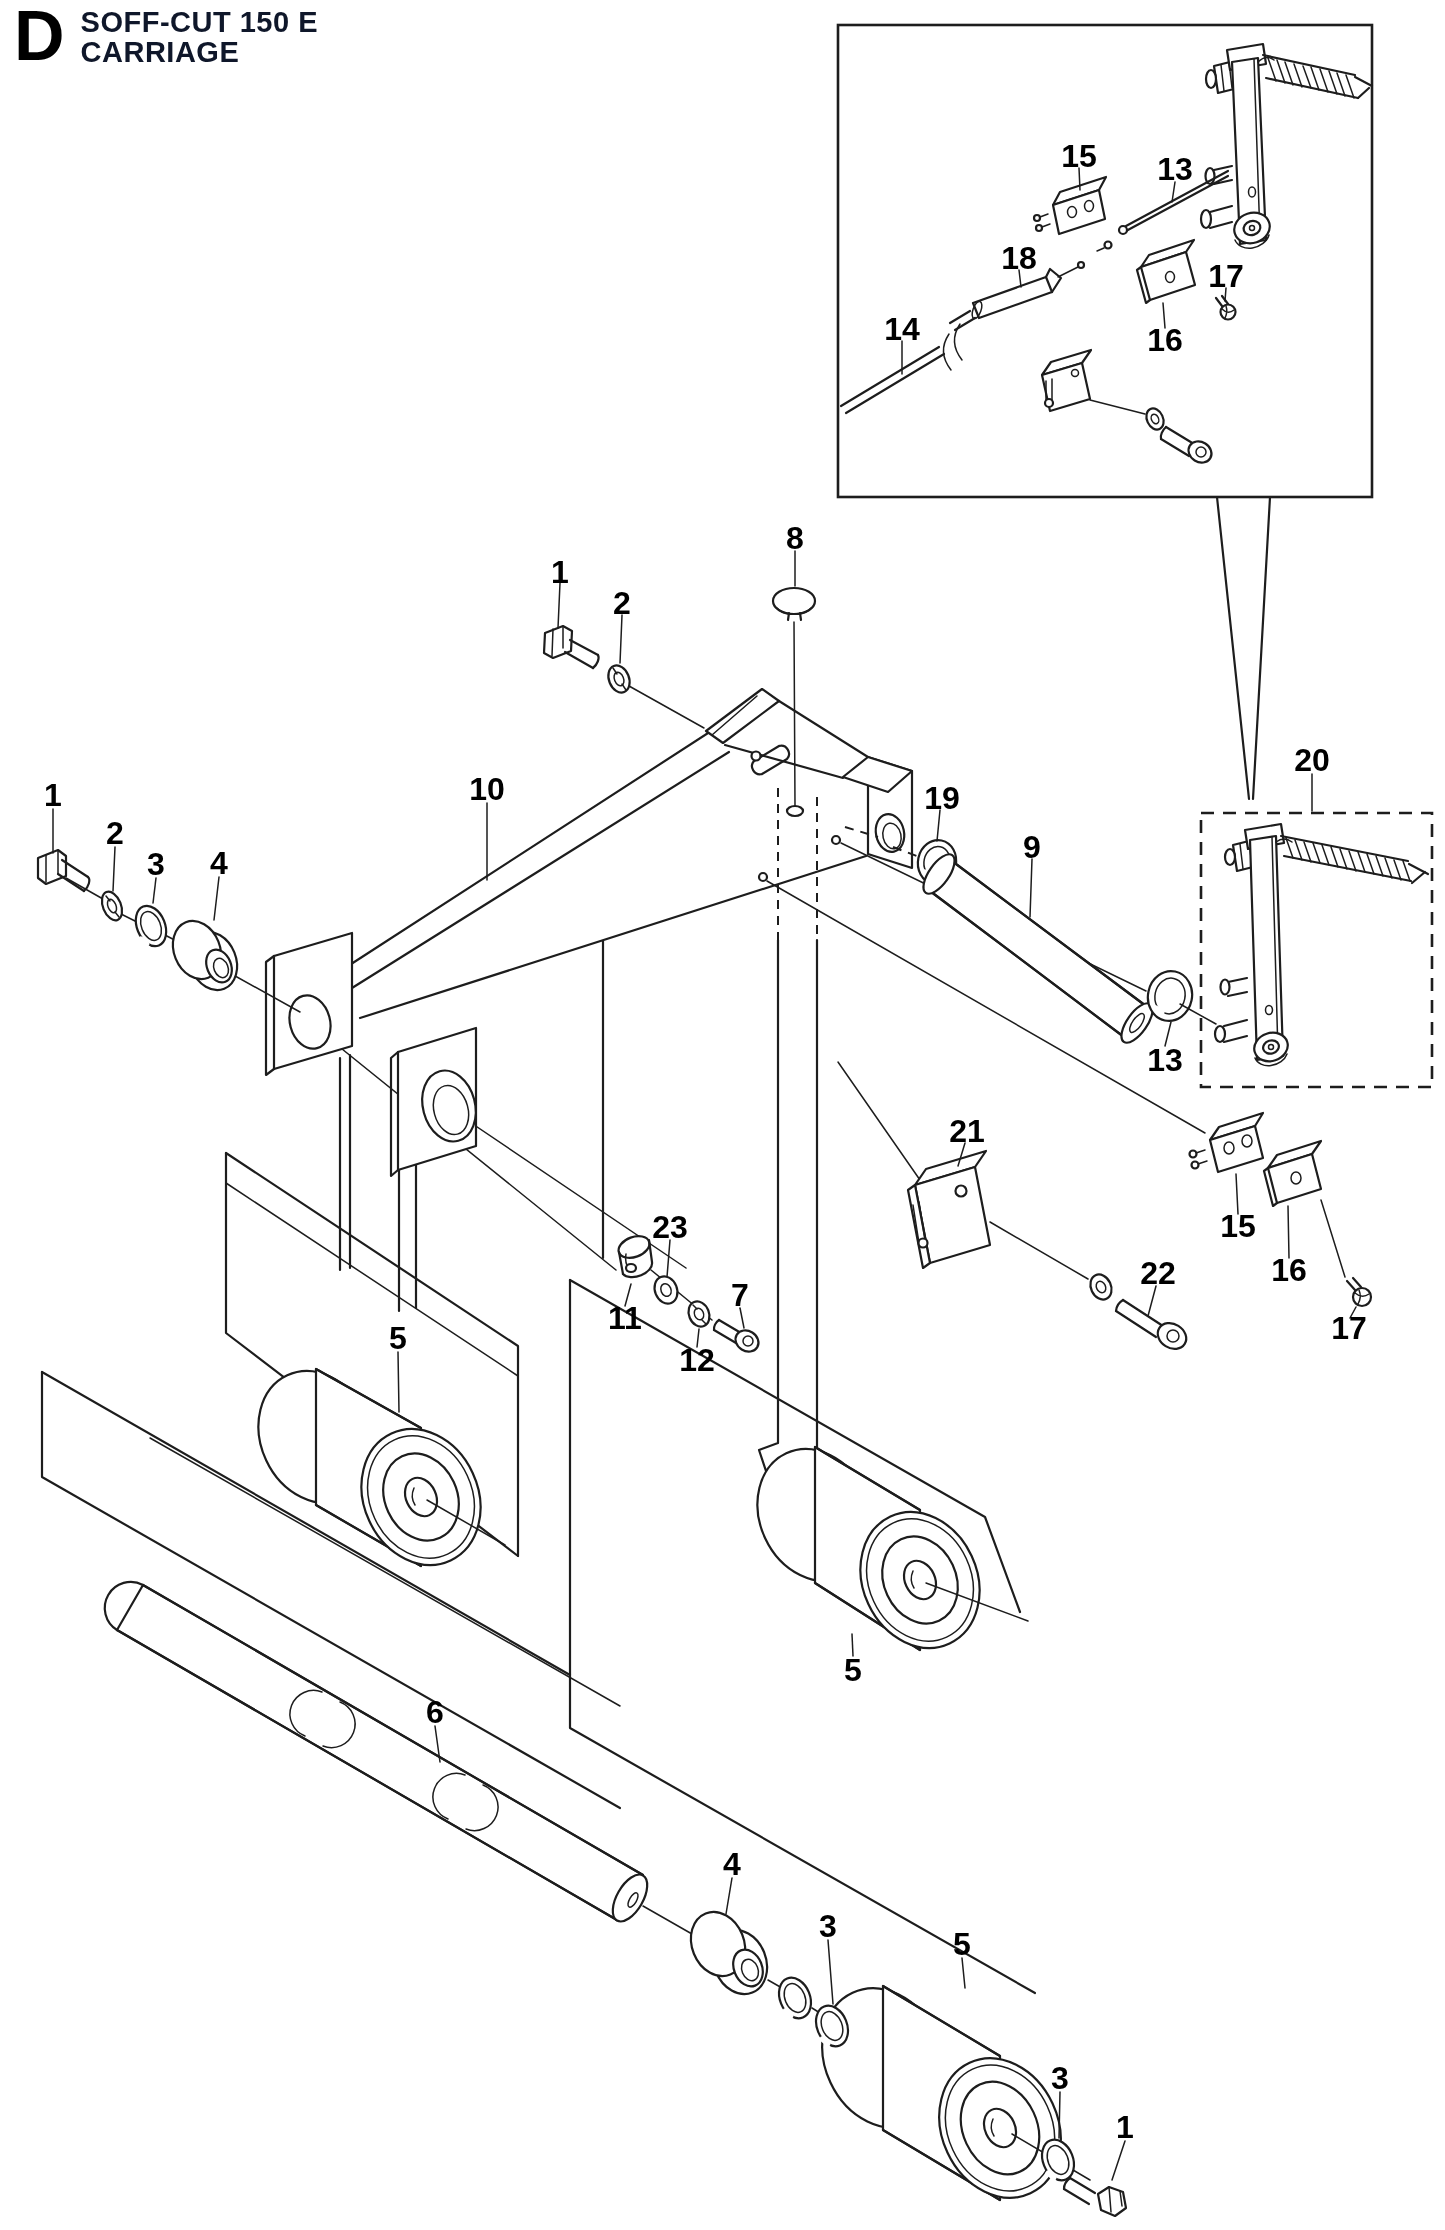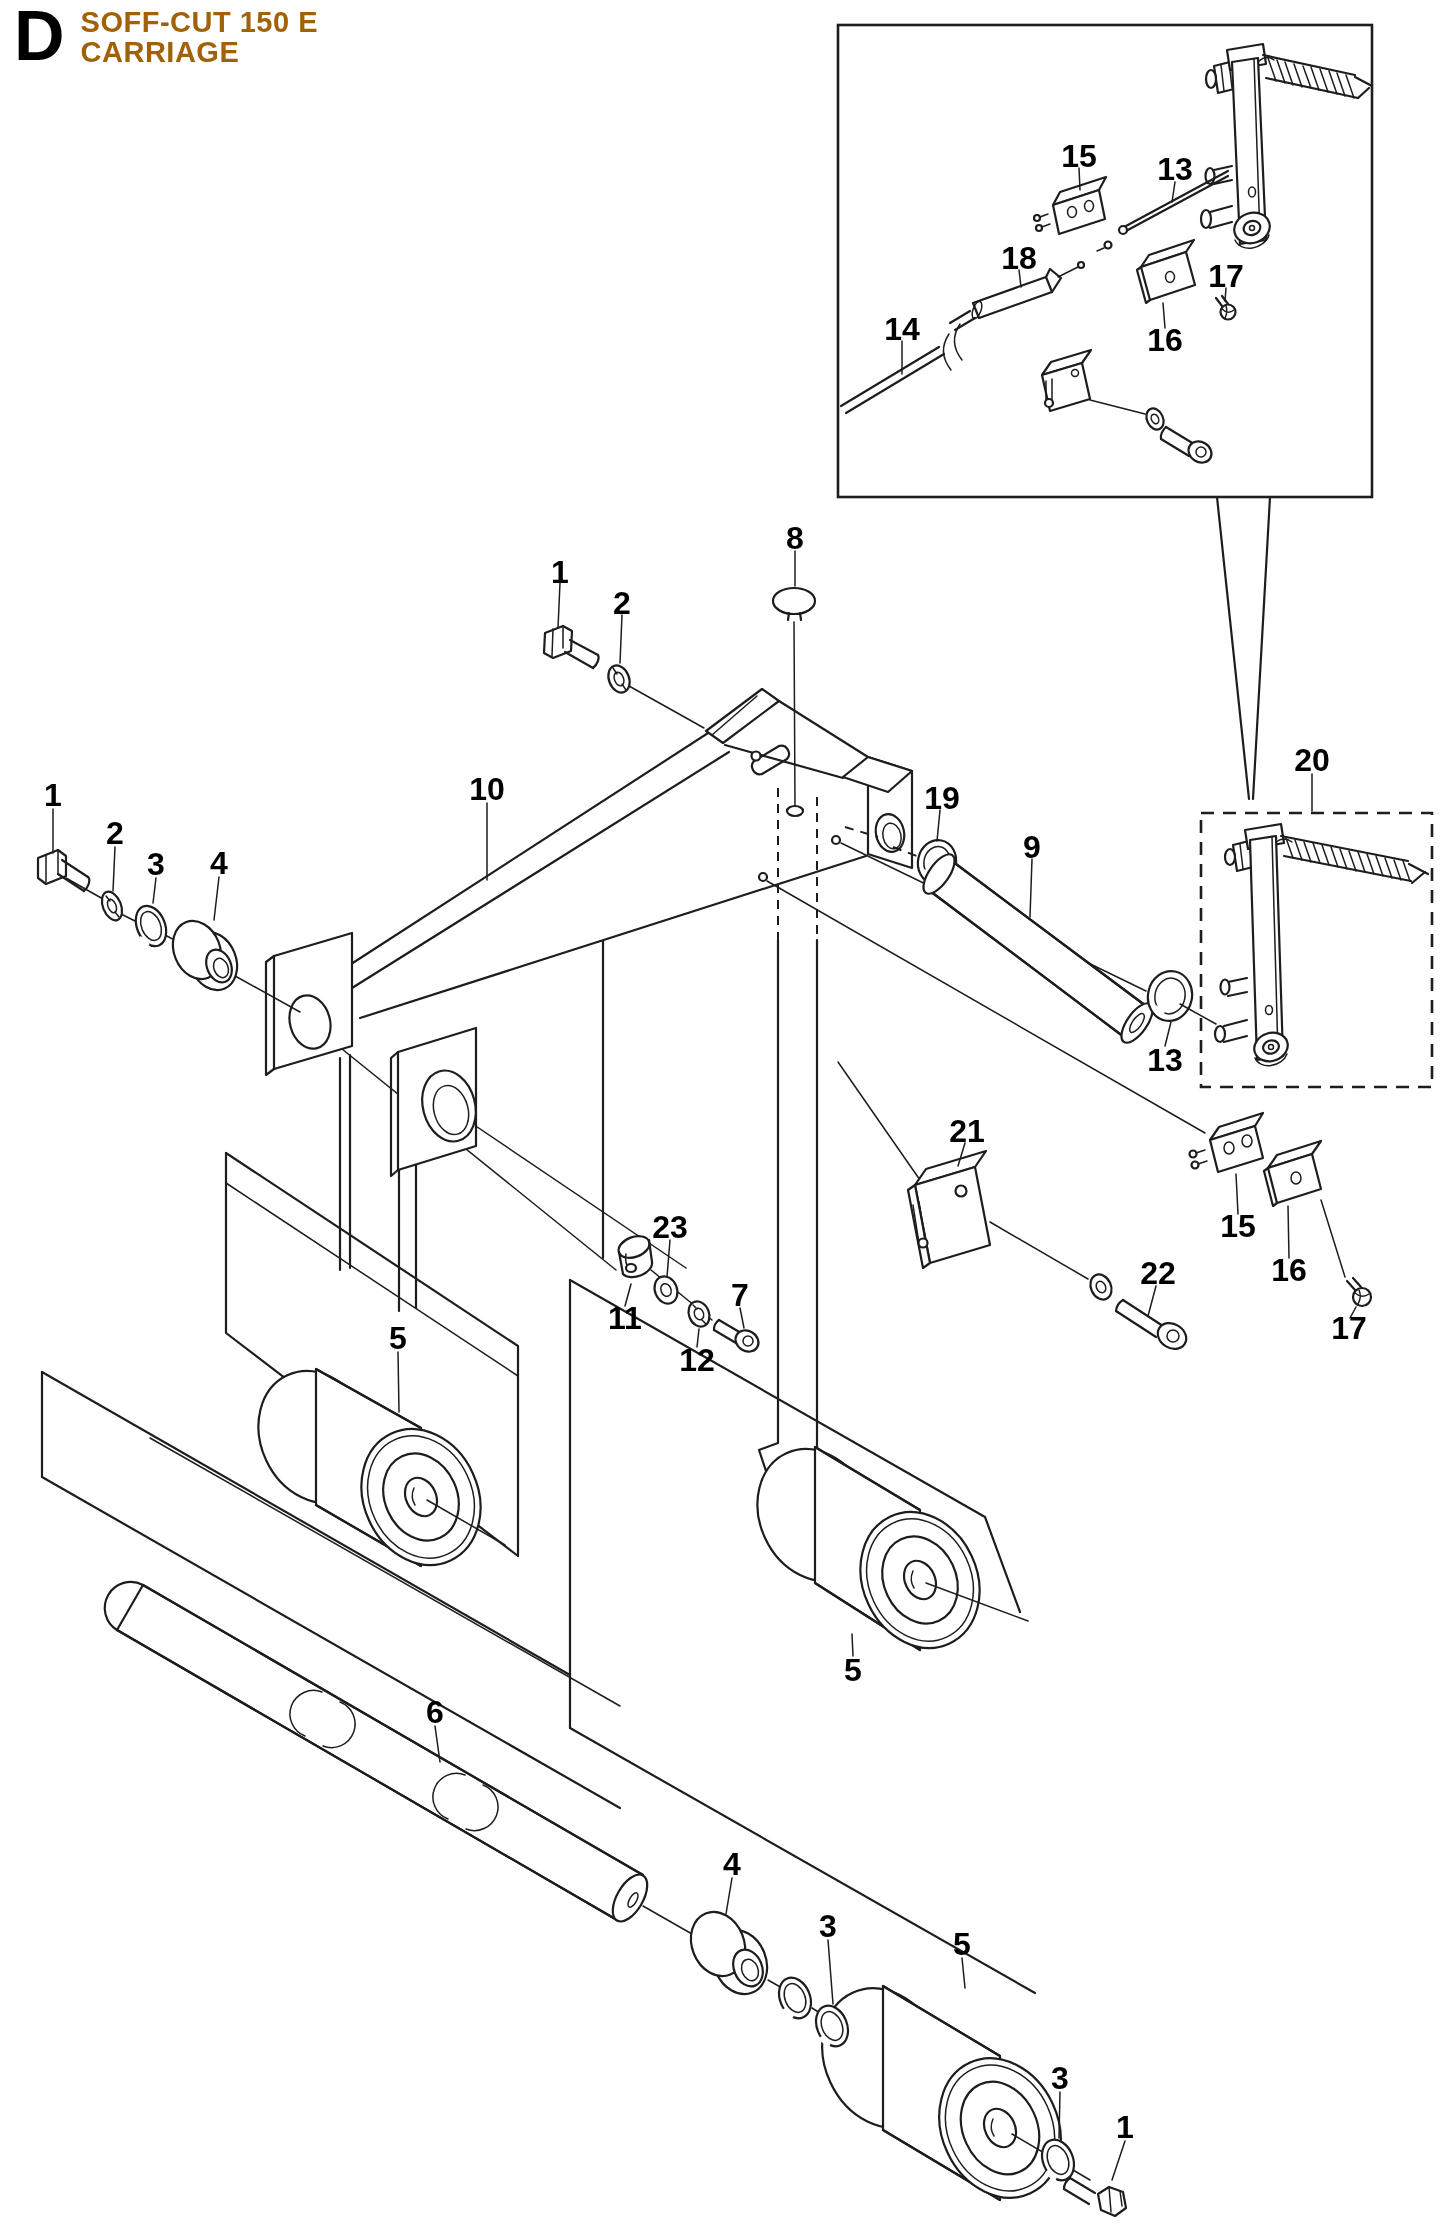--- a/index.html
+++ b/index.html
@@ -1,20 +1,20 @@
 <!DOCTYPE html>
 <html><head>
 <meta charset="utf-8">
 <style>
   html,body{margin:0;padding:0;background:#e8e8e8;}
   .page{position:relative;width:1445px;height:2230px;background:#fff;overflow:hidden;
         font-family:"Liberation Sans",sans-serif;}
   .header{position:absolute;left:14px;top:4px;display:flex;gap:16px;align-items:flex-start;z-index:5;}
   .dletter{font-weight:bold;font-size:70px;line-height:0.92;color:#000;}
-  .titleblock{padding-top:3px;font-weight:bold;font-size:29px;line-height:30px;color:#a16207;letter-spacing:0.5px;}
+  .titleblock{padding-top:3px;font-weight:bold;font-size:29px;line-height:30px;color:#0f172a;letter-spacing:0.5px;}
   svg.diagram{position:absolute;left:0;top:0;}
   .ln  {fill:none;stroke:#1d1d1d;stroke-width:2.2;stroke-linecap:round;stroke-linejoin:round}
   .lnf {fill:#ffffff;stroke:#1d1d1d;stroke-width:2.2;stroke-linejoin:round}
   .thin{fill:none;stroke:#1d1d1d;stroke-width:1.5;stroke-linecap:round}
   .dash{fill:none;stroke:#1d1d1d;stroke-width:2;stroke-dasharray:9 7}
   .box {fill:none;stroke:#1d1d1d;stroke-width:2.6}
   .boxd{fill:none;stroke:#1d1d1d;stroke-width:2.6;stroke-dasharray:13 9}
   .wht {fill:none;stroke:#ffffff;stroke-width:5;stroke-linecap:round}
   text.lbl{font-family:"Liberation Sans",sans-serif;font-weight:bold;fill:#000;
            text-anchor:middle;dominant-baseline:central;}

